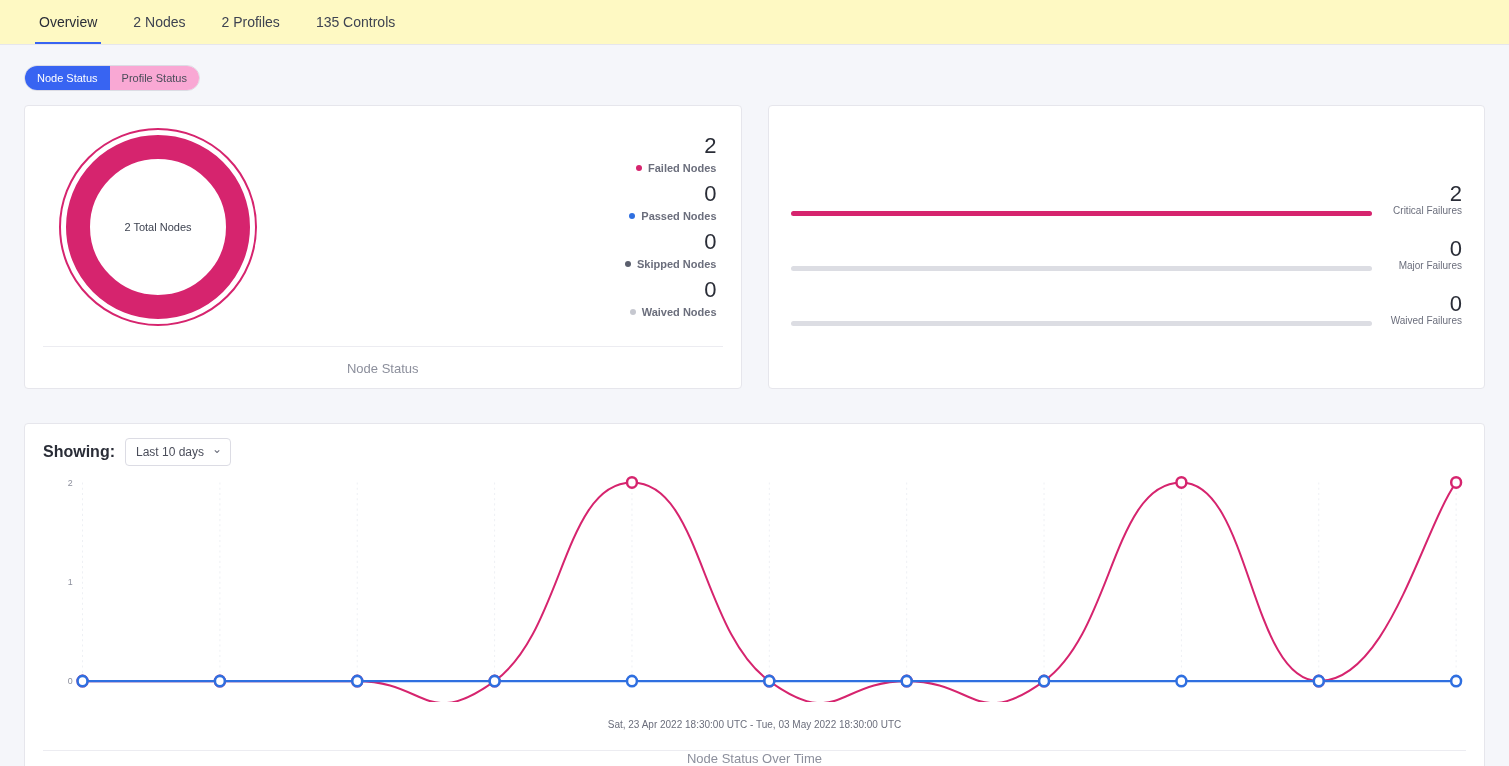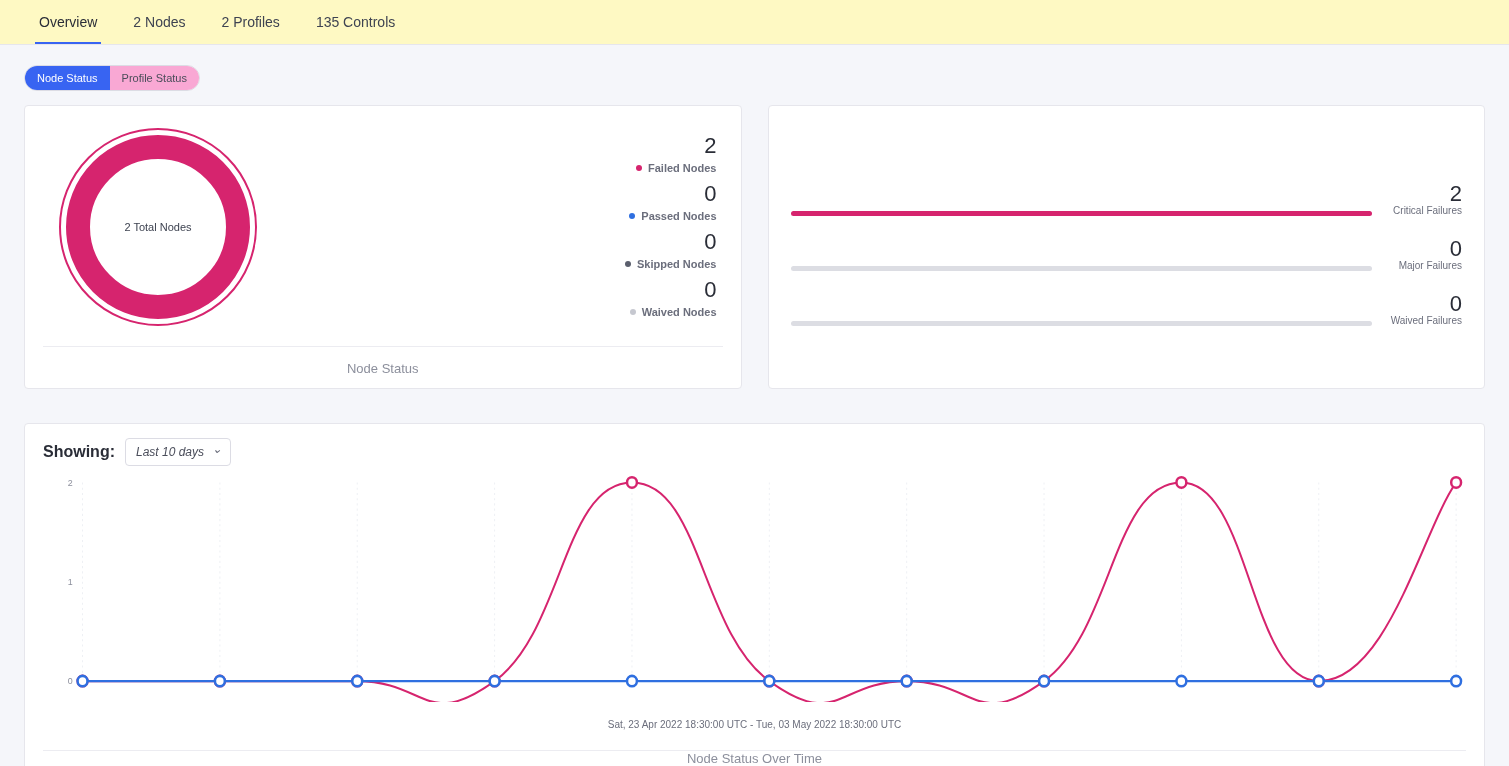--- a/index.html
+++ b/index.html
@@ -178,21 +178,20 @@
   }
   .select {
     border: 1px solid #dcdce4;
     border-radius: 4px;
     font-size: 12px;
     padding: 6px 26px 6px 10px;
     color: #4a4d5a;
     background: #fff;
     position: relative;
     cursor: pointer;
-    font-style: italic;
   }
   .select::after {
     content: "⌄";
     position: absolute;
     right: 8px;
     top: 3px;
     font-size: 12px;
     color: #6b6e7c;
   }
   .chart-area {

